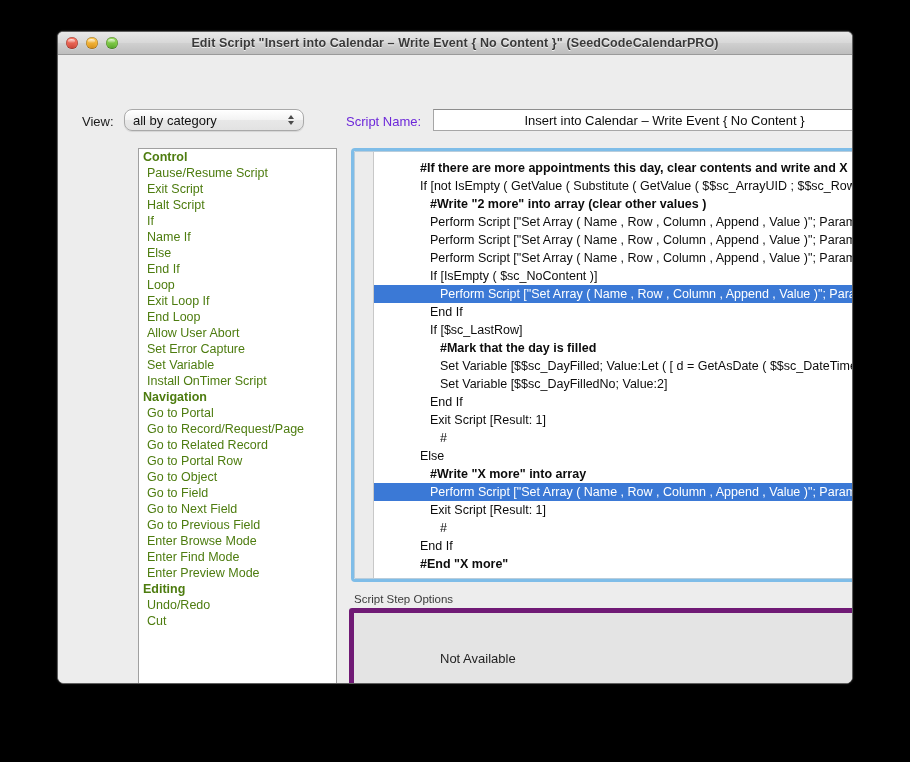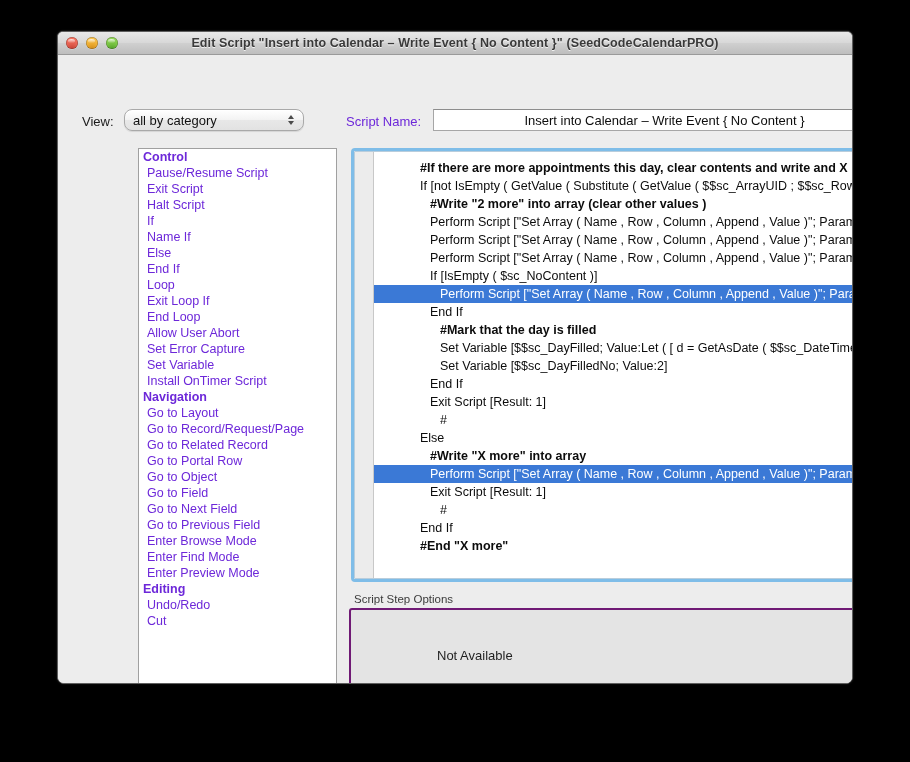--- a/index.html
+++ b/index.html
@@ -171,21 +171,21 @@
     position: absolute;
     left: 80px; top: 48px;
     width: 199px; height: 558px;
     background: #ffffff;
     border: 1px solid #a0a0a0;
     box-sizing: border-box;
     overflow: hidden;
   }
   .step-row {
     font-size: 12.5px;
-    color: #6d28d9;
+    color: #4d7c0f;
     line-height: 16px;
     height: 16px;
     padding-left: 8px;
     white-space: nowrap;
     overflow: hidden;
     cursor: default;
   }
   .step-row.cat {
     font-weight: bold;
     padding-left: 4px;
@@ -254,21 +254,21 @@
     position: absolute;
     left: 296px; top: 493px;
     font-size: 11.5px;
     color: #3b3b3b;
   }
   #sso-box {
     position: absolute;
     left: 291px; top: 508px;
     width: 542px; height: 88px;
     background: #e4e4e4;
-    border: 2px solid #701a75;
+    border: 5px solid #701a75;
     border-radius: 3px;
     box-sizing: border-box;
   }
   #sso-text {
     position: absolute;
     left: 86px; top: 38px;
     font-size: 13px;
     color: #1f1f1f;
   }
 
@@ -335,21 +335,21 @@
           <div class="step-row">Else</div>
           <div class="step-row">End If</div>
           <div class="step-row">Loop</div>
           <div class="step-row">Exit Loop If</div>
           <div class="step-row">End Loop</div>
           <div class="step-row">Allow User Abort</div>
           <div class="step-row">Set Error Capture</div>
           <div class="step-row">Set Variable</div>
           <div class="step-row">Install OnTimer Script</div>
           <div class="step-row cat">Navigation</div>
-          <div class="step-row">Go to Layout</div>
+          <div class="step-row">Go to Portal</div>
           <div class="step-row">Go to Record/Request/Page</div>
           <div class="step-row">Go to Related Record</div>
           <div class="step-row">Go to Portal Row</div>
           <div class="step-row">Go to Object</div>
           <div class="step-row">Go to Field</div>
           <div class="step-row">Go to Next Field</div>
           <div class="step-row">Go to Previous Field</div>
           <div class="step-row">Enter Browse Mode</div>
           <div class="step-row">Enter Find Mode</div>
           <div class="step-row">Enter Preview Mode</div>
@@ -366,20 +366,21 @@
           <div id="code-area">
               <div class="code-row ind0 bold">#If there are more appointments this day, clear contents and write and X more.</div>
               <div class="code-row ind0">If [not IsEmpty ( GetValue ( Substitute ( GetValue ( $$sc_ArrayUID ; $$sc_RowNumber ) ; "|"</div>
               <div class="code-row ind1 bold">#Write "2 more" into array (clear other values )</div>
               <div class="code-row ind1">Perform Script ["Set Array ( Name , Row , Column , Append , Value )"; Parameter: "Source"</div>
               <div class="code-row ind1">Perform Script ["Set Array ( Name , Row , Column , Append , Value )"; Parameter: "UID" &amp; "</div>
               <div class="code-row ind1">Perform Script ["Set Array ( Name , Row , Column , Append , Value )"; Parameter: "Color" &amp;</div>
               <div class="code-row ind1">If [IsEmpty ( $sc_NoContent )]</div>
               <div class="code-row ind2 selected">Perform Script ["Set Array ( Name , Row , Column , Append , Value )"; Parameter: "Conte</div>
               <div class="code-row ind1">End If</div>
+              <div class="code-row ind1">If [$sc_LastRow]</div>
               <div class="code-row ind2 bold">#Mark that the day is filled</div>
               <div class="code-row ind2">Set Variable [$$sc_DayFilled; Value:Let ( [  d = GetAsDate ( $$sc_DateTimeStart  ) ] ;  If (</div>
               <div class="code-row ind2">Set Variable [$$sc_DayFilledNo; Value:2]</div>
               <div class="code-row ind1">End If</div>
               <div class="code-row ind1">Exit Script [Result: 1]</div>
               <div class="code-row ind2">#</div>
               <div class="code-row ind0">Else</div>
               <div class="code-row ind1 bold">#Write "X more" into array</div>
               <div class="code-row ind1 selected">Perform Script ["Set Array ( Name , Row , Column , Append , Value )"; Parameter: /* from </div>
               <div class="code-row ind1">Exit Script [Result: 1]</div>

